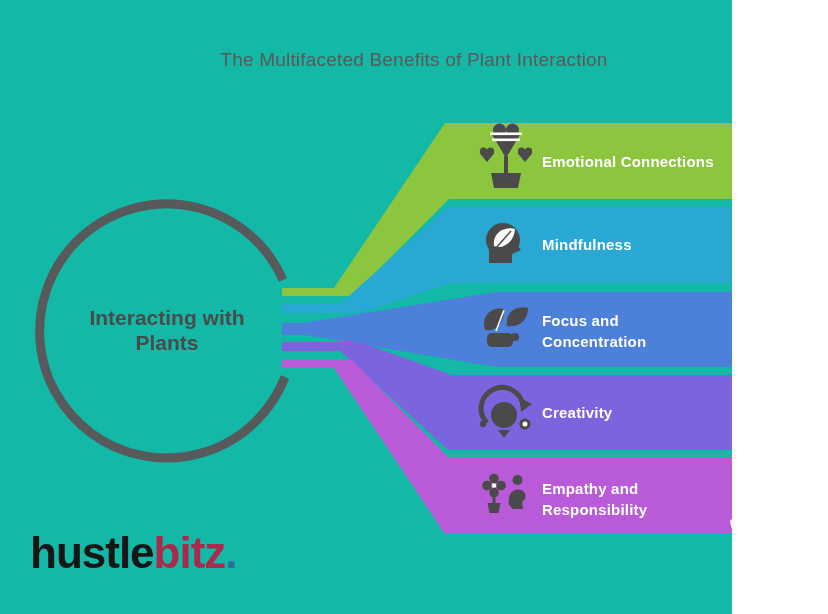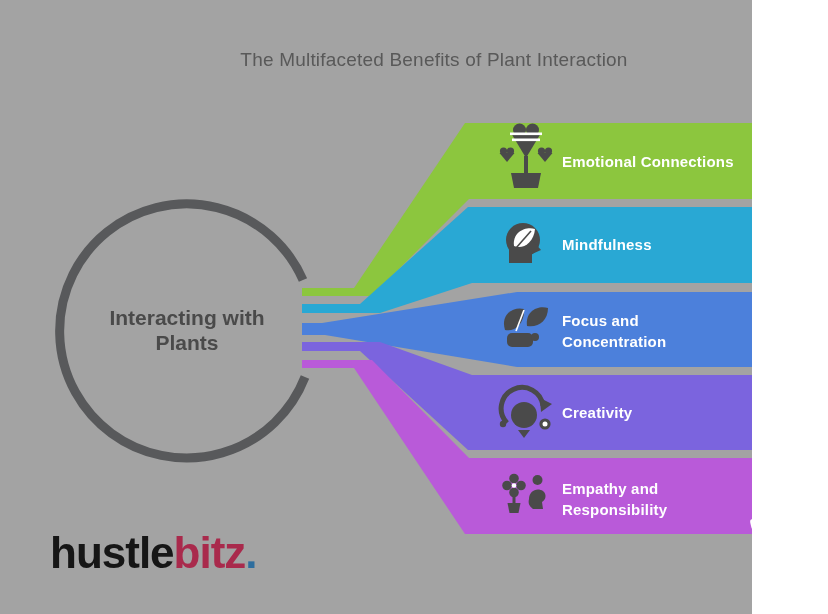--- a/index.html
+++ b/index.html
@@ -1,17 +1,17 @@
 <!DOCTYPE html>
 <html><head>
 <meta charset="utf-8">
 <style>
   html,body{margin:0;padding:0;background:#fff;}
-  .canvas{position:relative;width:732px;height:614px;background:#a3a3a3;overflow:hidden;
-          font-family:"Liberation Sans","DejaVu Sans",sans-serif;padding-left:20px;}
+  .canvas{position:relative;width:732px;height:614px;background:#14b8a6;overflow:hidden;
+          font-family:"Liberation Sans","DejaVu Sans",sans-serif;}
   svg{font-family:"Liberation Sans","DejaVu Sans",sans-serif;display:block;}
   .band-label{font-size:15px;font-weight:700;letter-spacing:.2px;}
   .big-number{font-size:105px;font-weight:700;paint-order:stroke fill;stroke:#ffffff;stroke-width:6px;stroke-linejoin:round;}
   .title-text{font-size:19px;font-weight:500;letter-spacing:.2px;}
   .center-text{font-size:21px;font-weight:700;}
   .logo-text{font-size:44px;font-weight:700;letter-spacing:-1px;}
 </style>
 </head>
 <body>
 

